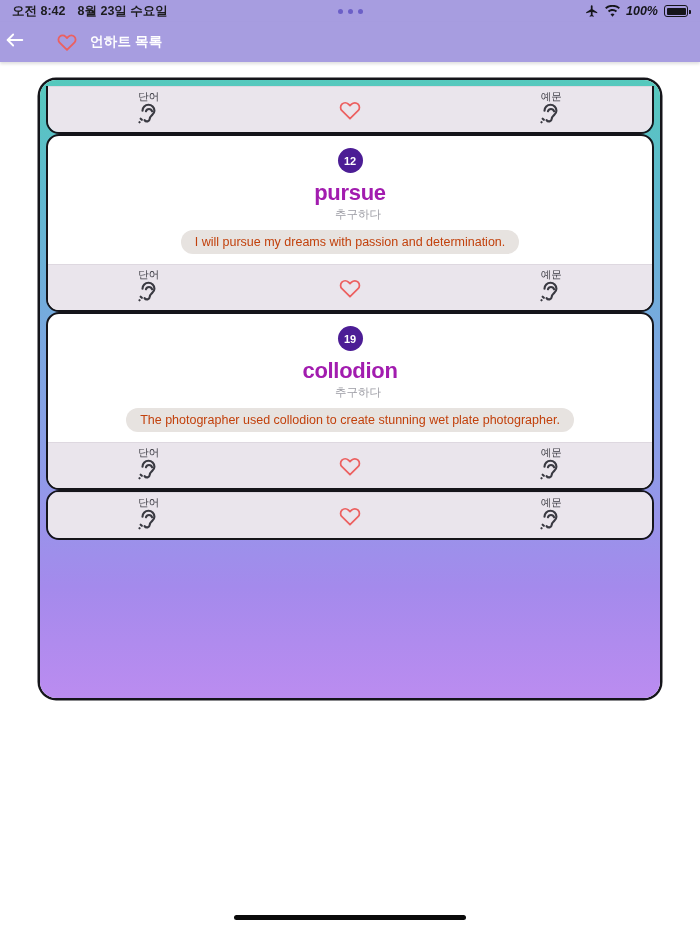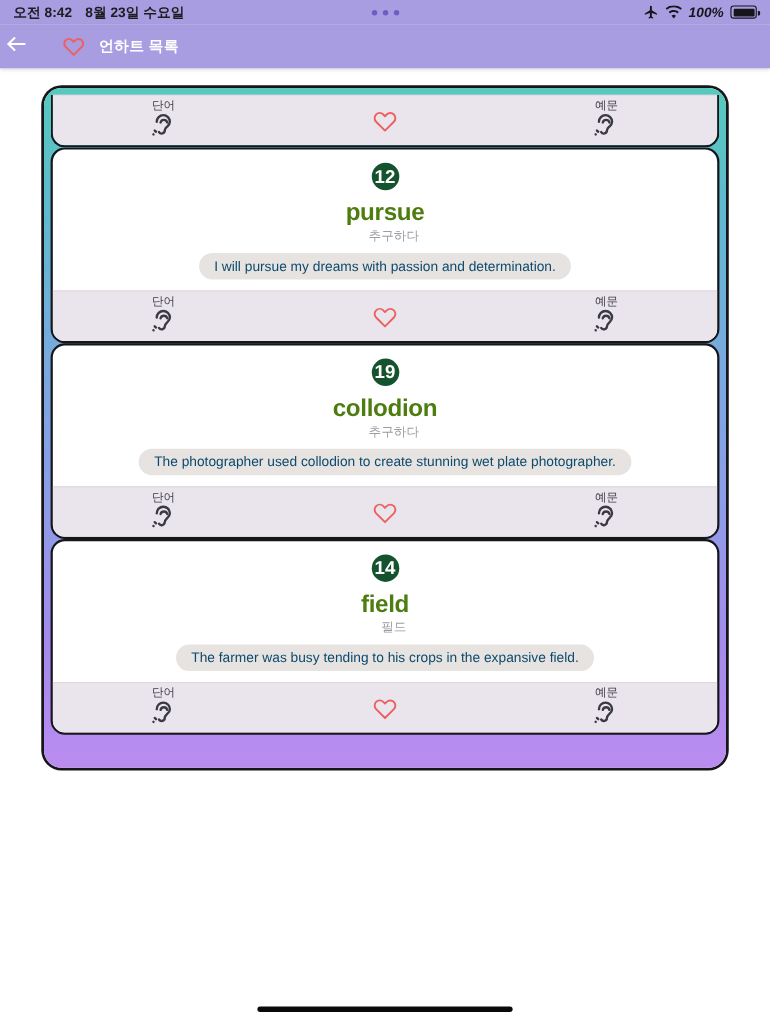--- a/index.html
+++ b/index.html
@@ -85,35 +85,35 @@
     border-radius:13px;
     overflow:hidden;
     flex:none;
   }
   .card-body{
     padding:12px 14px 10px;
     display:flex; flex-direction:column; align-items:center;
   }
   .badge{
     width:25px; height:25px; border-radius:50%;
-    background:#14532d; color:#fff;
+    background:#4c1d95; color:#fff;
     display:flex; align-items:center; justify-content:center;
-    font-size:17px; font-weight:bold;
+    font-size:11px; font-weight:bold;
   }
   .word{
     margin-top:7px;
-    font-size:22px; font-weight:bold; color:#4d7c0f; letter-spacing:-.3px;
+    font-size:22px; font-weight:bold; color:#a21caf; letter-spacing:-.3px;
   }
   .meaning{
     margin-top:1px;
     font-size:11.5px; color:#9b9ba3;margin-left:16px;
   }
   .sentence{
     margin-top:8px;
-    background:#e7e3e0; color:#0c4a6e;
+    background:#e7e3e0; color:#c2410c;
     font-size:12.5px;
     padding:5px 14px; border-radius:14px;
     text-align:center; white-space:nowrap;
   }
   .card-foot{
     background:#eae5ec;
     border-top:1px solid #ded8e0;
     display:flex; align-items:stretch;
     height:46px;
   }
@@ -298,26 +298,20 @@
                 <path d="M9.2 8.6a2.9 2.9 0 0 1 5.6 0"></path>
                 <line x1="4.3" y1="15.4" x2="5.4" y2="16.4"></line>
                 <line x1="3.2" y1="18.6" x2="3.3" y2="18.7"></line>
               </svg>
             </span>
           </div>
         </div>
       </div>
 
       <div class="card">
-        <div class="card-body">
-          <div class="badge">14</div>
-          <div class="word">field</div>
-          <div class="meaning">필드</div>
-          <div class="sentence">The farmer was busy tending to his crops in the expansive field.</div>
-        </div>
         <div class="card-foot">
           <div class="foot-cell">
             <span class="foot-label">단어</span>
             <span>
               <svg width="26" height="26" viewBox="0 0 24 24" fill="none" stroke="#3a3a42" stroke-width="2" stroke-linecap="round" stroke-linejoin="round">
                 <path d="M6 8a5.5 5.5 0 1 1 11 0c0 2.4-1.5 3.4-2.6 4.4-1 .9-1.7 1.7-1.7 3.1a2.6 2.6 0 0 1-4.8 1.2"></path>
                 <path d="M9.2 8.6a2.9 2.9 0 0 1 5.6 0"></path>
                 <line x1="4.3" y1="15.4" x2="5.4" y2="16.4"></line>
                 <line x1="3.2" y1="18.6" x2="3.3" y2="18.7"></line>
               </svg>

